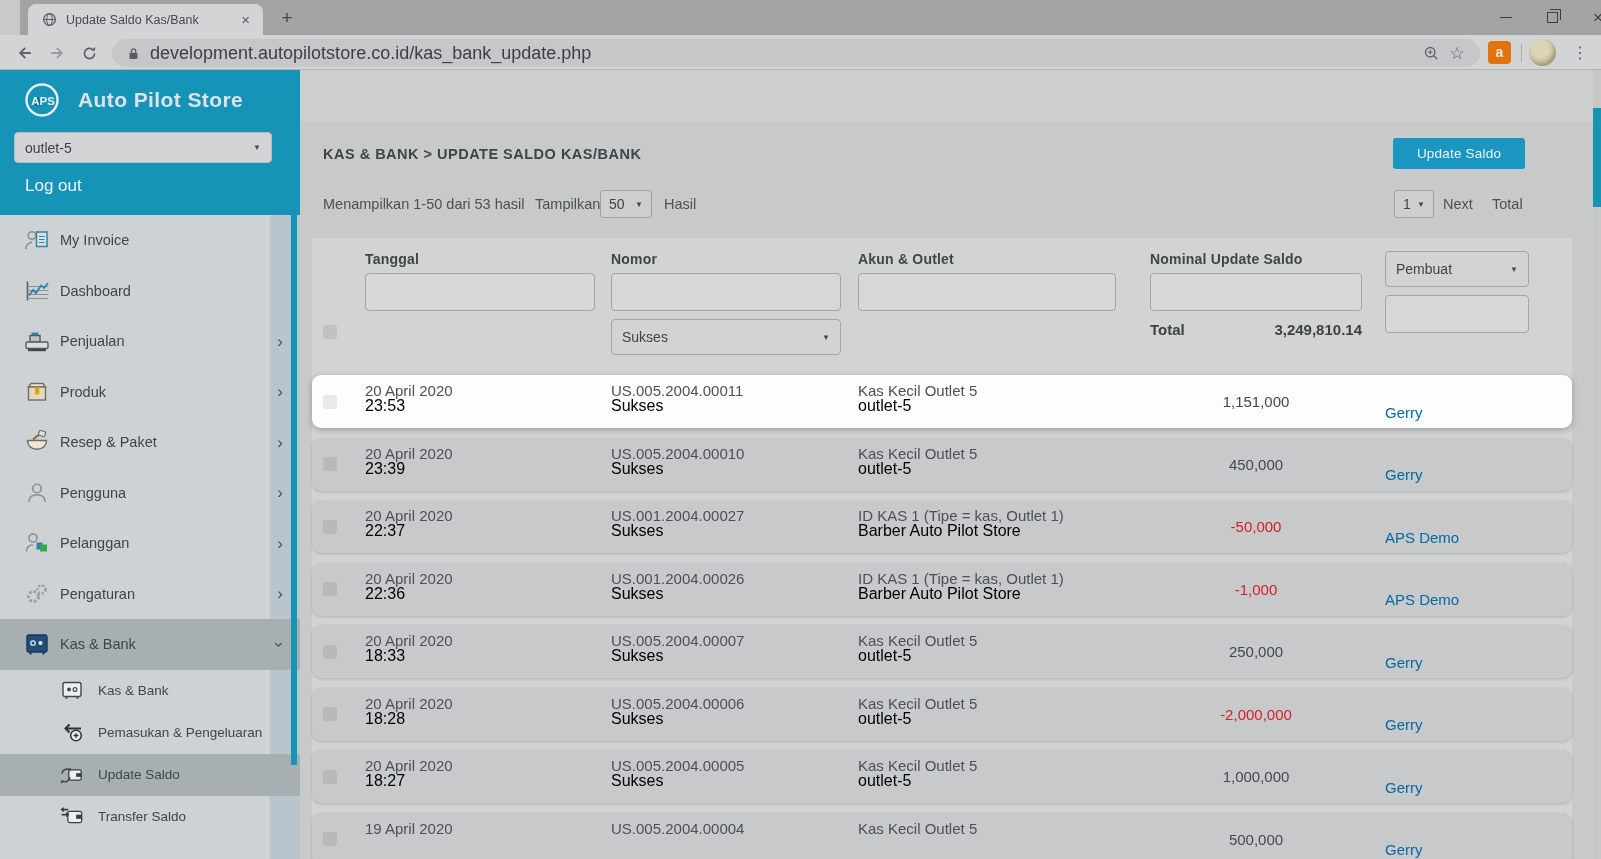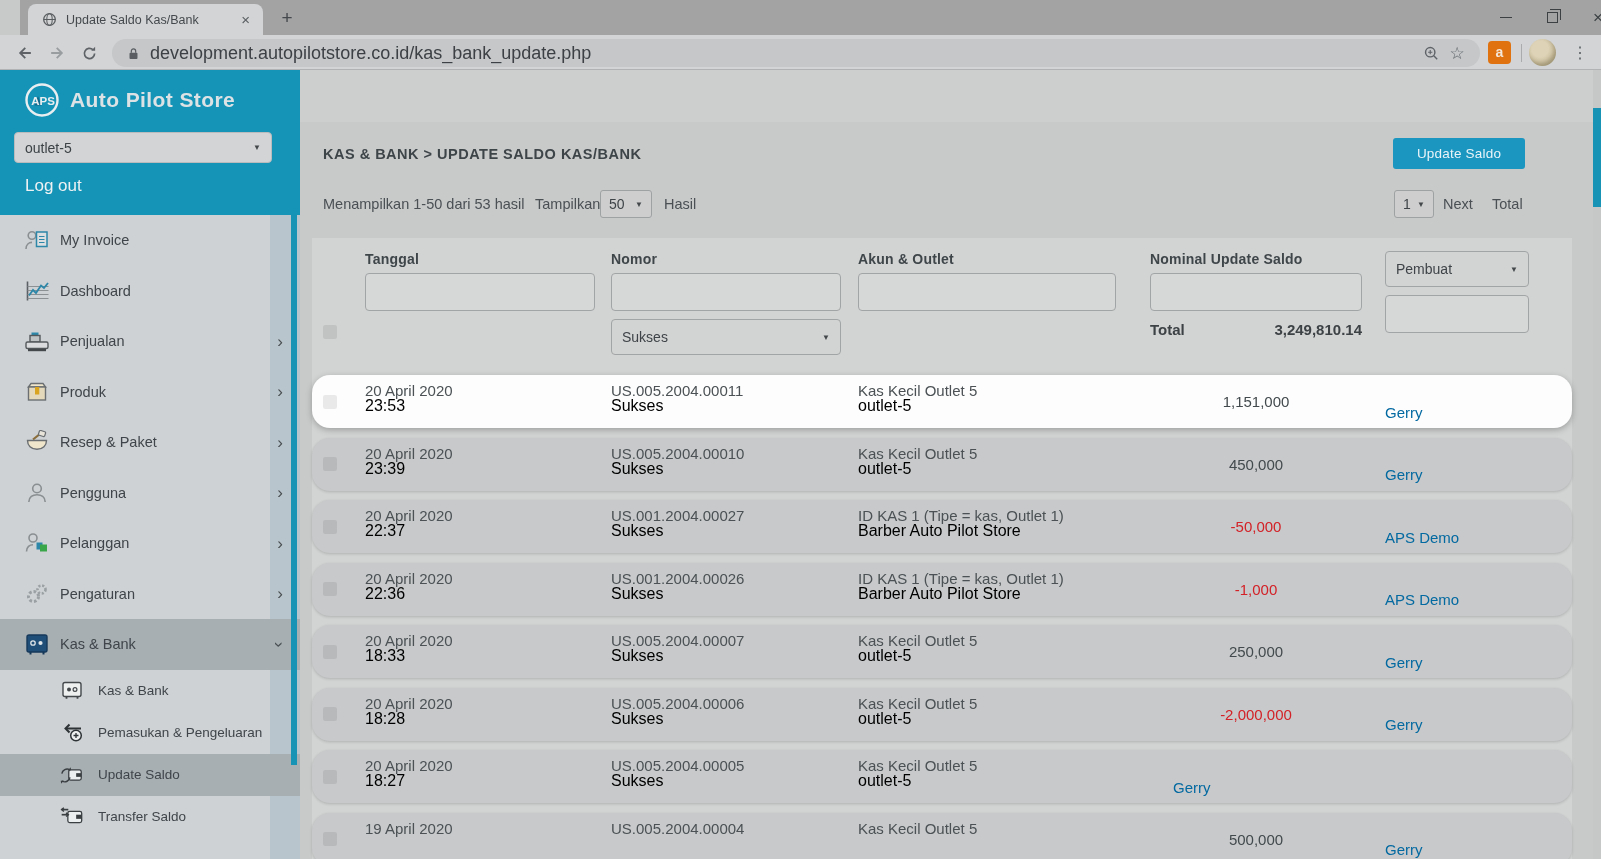--- a/index.html
+++ b/index.html
@@ -43,21 +43,21 @@
     box-shadow:inset -2px -3px 4px rgba(90,80,50,.35); }
   .kebab { position:absolute; left:1570px; top:5px; width:20px; height:26px; color:#5f6368;
     font-size:16px; text-align:center; line-height:26px; }
 
   
   .win-track { left:1593px; top:70px; width:8px; height:789px; background:#c6c7c7; }
   .win-thumb { left:1593px; top:108px; width:8px; height:99px; background:#1793b5; }
 
   
   .side-head { left:0; top:70px; width:300px; height:145px; background:#1694b8; }
-  .brand { position:absolute; left:24px; top:12px; display:flex; align-items:center; }
+  .brand { position:absolute; left:24px; top:12px; display:flex; align-items:center;gap:8px; }
   .brand-name { margin-left:10px; font-size:21px; font-weight:bold; color:#dde3e5;
     letter-spacing:.4px; }
   .outlet-select { position:absolute; left:14px; top:62px; width:258px; height:31px;
     background:#d2d4d5; border:1px solid #b9bbbc; border-radius:4px; display:flex;
     align-items:center; padding:0 10px; font-size:14px; color:#3c4246; }
   .outlet-select .caret { margin-left:auto; }
   .caret { font-size:8px; color:#44484b; }
   .logout { position:absolute; left:25px; top:106px; font-size:17px; color:#eef2f3; }
 
   .side-menu { left:0; top:215px; width:315px; height:644px;
@@ -100,21 +100,21 @@
   .fselect { margin-top:8px; height:36px; border:1px solid #a2a5a6; border-radius:4px;
     display:flex; align-items:center; padding:0 10px; font-size:14px; color:#3f4448; }
   .fselect .caret { margin-left:auto; }
   .fcheck { display:flex; align-items:center; justify-content:flex-start; padding-left:11px;
     padding-top:42px; }
   .checkbox { width:14px; height:14px; background:rgba(0,0,0,.08); border-radius:2px; }
   .totalrow { margin-top:10px; display:flex; justify-content:space-between; font-size:15px;
     font-weight:bold; color:#3d4245; }
 
   .rows { position:absolute; left:0; top:137px; width:1260px; }
-  .trow { height:53px; margin-bottom:9.5px; background:#c7c9ca; border-radius:18px;
+  .trow { height:53px; margin-bottom:9.5px; background:#c7c9ca; border-radius:9px;
     box-shadow:0 1px 3px rgba(0,0,0,.16); }
   .trow.highlight { background:#fdfdfd; box-shadow:0 2px 6px rgba(0,0,0,.25); }
   .cell { display:flex; flex-direction:column; justify-content:flex-start; padding-top:7px; }
   .cell .primary { font-size:15px; color:#4b5154; line-height:17px; }
   .cell .secondary { font-size:16px; color:#000000; line-height:13px; }
   .c-check { flex-direction:row; align-items:center; padding:0 0 0 11px; }
   .c-nominal { justify-content:center; align-items:center; padding-top:0; }
   .nominal { font-size:15px; color:#434a4d; }
   .nominal.neg { color:#d32127; }
   .c-pembuat { justify-content:center; padding:0 0 0 23px; }
@@ -569,20 +569,23 @@
       <span class="secondary">18:27</span>
     </div>
     <div class="cell">
       <span class="primary">US.005.2004.00005</span>
       <span class="secondary">Sukses</span>
     </div>
     <div class="cell">
       <span class="primary">Kas Kecil Outlet 5</span>
       <span class="secondary">outlet-5</span>
     </div>
+    <div class="cell c-nominal">
+            <span class="nominal">1,000,000</span>
+          </div>
     <div class="cell c-pembuat">
             <span>Gerry</span>
           </div>
   </div>
 
   <div class="trow grid">
     <div class="cell c-check">
             <span class="checkbox"></span>
           </div>
     <div class="cell">

